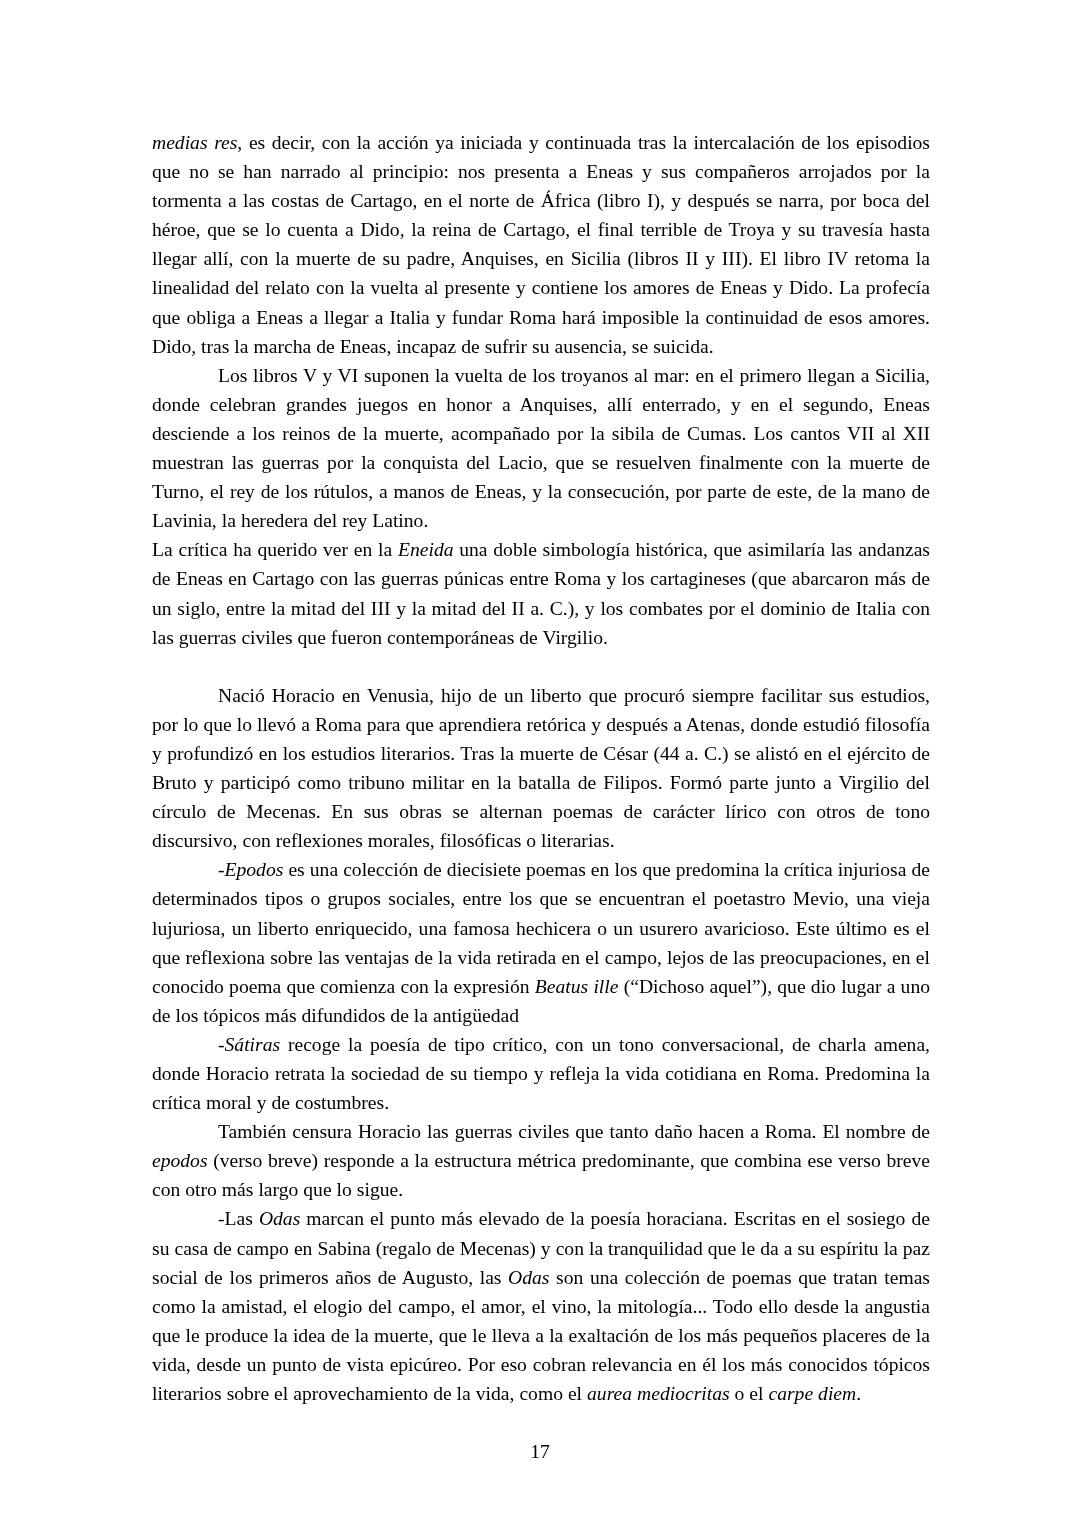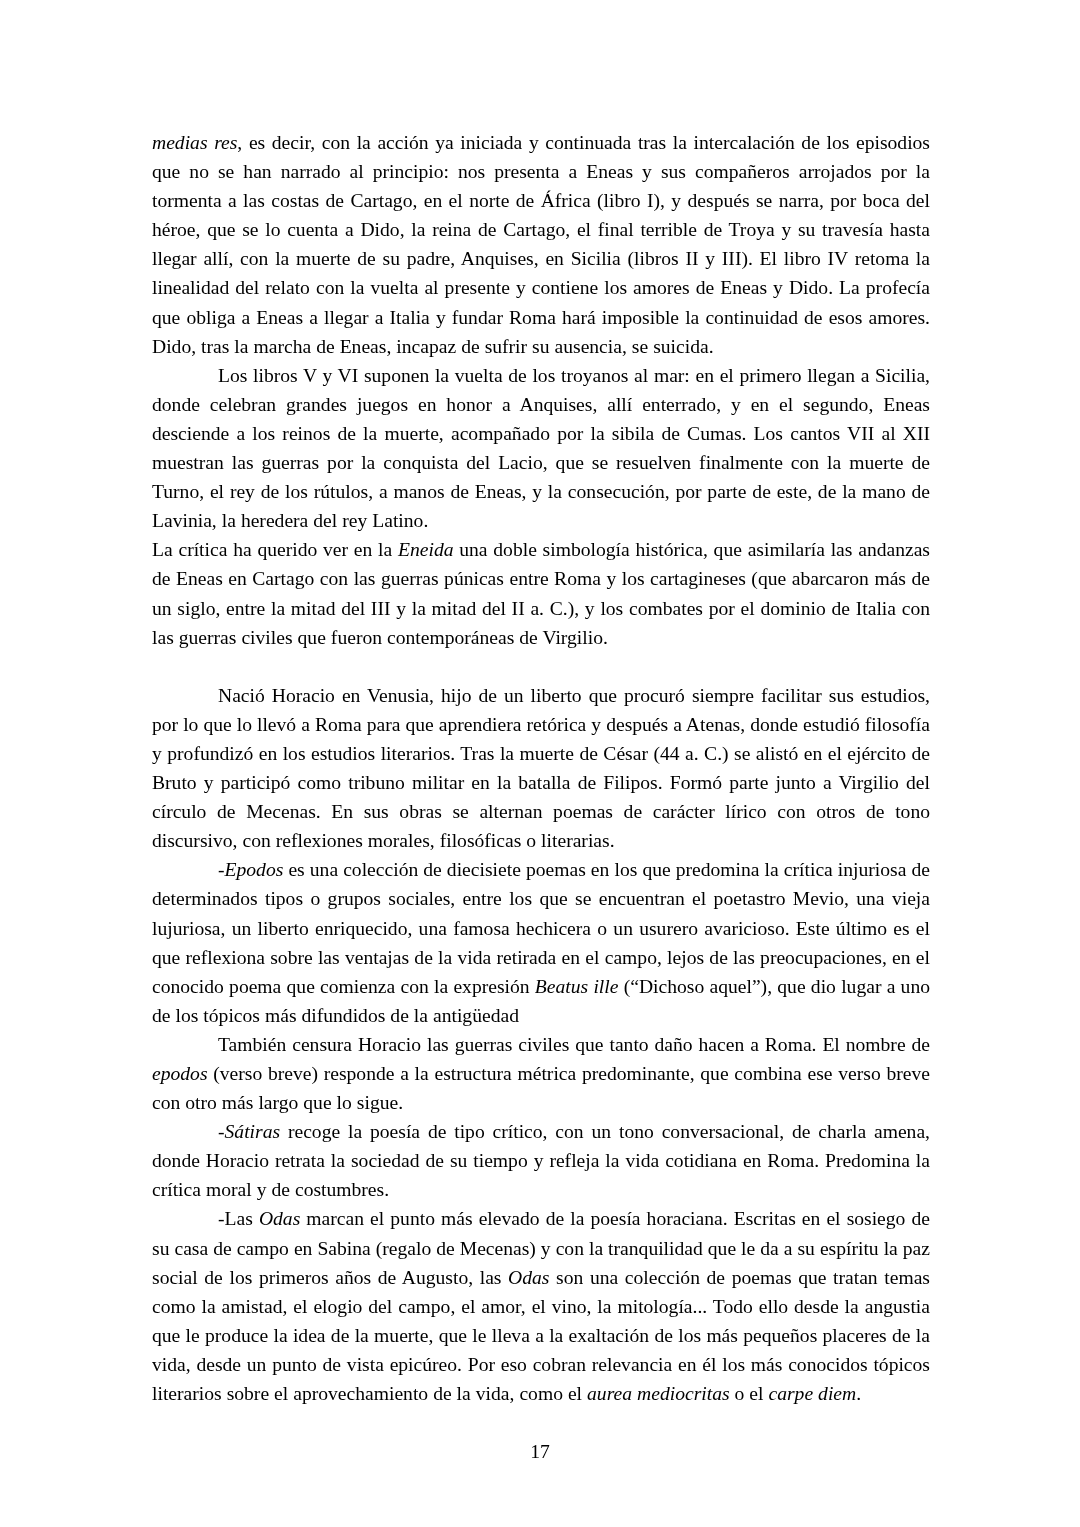--- a/index.html
+++ b/index.html
@@ -71,20 +71,20 @@
 
 <div class="page">
 
   <div class="text-block">
       <p class="para noindent"><em class="it">medias res</em>, es decir, con la acción ya iniciada y continuada tras la intercalación de los episodios que no se han narrado al principio: nos presenta a Eneas y sus compañeros arrojados por la tormenta a las costas de Cartago, en el norte de África (libro I), y después se narra, por boca del héroe, que se lo cuenta a Dido, la reina de Cartago, el final terrible de Troya y su travesía hasta llegar allí, con la muerte de su padre, Anquises, en Sicilia (libros II y III). El libro IV retoma la linealidad del relato con la vuelta al presente y contiene los amores de Eneas y Dido. La profecía que obliga a Eneas a llegar a Italia y fundar Roma hará imposible la continuidad de esos amores. Dido, tras la marcha de Eneas, incapaz de sufrir su ausencia, se suicida.</p>
       <p class="para indent">Los libros V y VI suponen la vuelta de los troyanos al mar: en el primero llegan a Sicilia, donde celebran grandes juegos en honor a Anquises, allí enterrado, y en el segundo, Eneas desciende a los reinos de la muerte, acompañado por la sibila de Cumas. Los cantos VII al XII muestran las guerras por la conquista del Lacio, que se resuelven finalmente con la muerte de Turno, el rey de los rútulos, a manos de Eneas, y la consecución, por parte de este, de la mano de Lavinia, la heredera del rey Latino.</p>
       <p class="para noindent">La crítica ha querido ver en la <em class="it">Eneida</em> una doble simbología histórica, que asimilaría las andanzas de Eneas en Cartago con las guerras púnicas entre Roma y los cartagineses (que abarcaron más de un siglo, entre la mitad del III y la mitad del II a. C.), y los combates por el dominio de Italia con las guerras civiles que fueron contemporáneas de Virgilio.</p>
       <div class="spacer-line"></div>
       <p class="para indent">Nació Horacio en Venusia, hijo de un liberto que procuró siempre facilitar sus estudios, por lo que lo llevó a Roma para que aprendiera retórica y después a Atenas, donde estudió filosofía y profundizó en los estudios literarios. Tras la muerte de César (44 a. C.) se alistó en el ejército de Bruto y participó como tribuno militar en la batalla de Filipos. Formó parte junto a Virgilio del círculo de Mecenas. En sus obras se alternan poemas de carácter lírico con otros de tono discursivo, con reflexiones morales, filosóficas o literarias.</p>
       <p class="para indent">-<em class="it">Epodos</em> es una colección de diecisiete poemas en los que predomina la crítica injuriosa de determinados tipos o grupos sociales, entre los que se encuentran el poetastro Mevio, una vieja lujuriosa, un liberto enriquecido, una famosa hechicera o un usurero avaricioso. Este último es el que reflexiona sobre las ventajas de la vida retirada en el campo, lejos de las preocupaciones, en el conocido poema que comienza con la expresión <em class="it">Beatus ille</em> (“Dichoso aquel”), que dio lugar a uno de los tópicos más difundidos de la antigüedad</p>
+      <p class="para indent">-<em class="it">Sátiras</em> recoge la poesía de tipo crítico, con un tono conversacional, de charla amena, donde Horacio retrata la sociedad de su tiempo y refleja la vida cotidiana en Roma. Predomina la crítica moral y de costumbres.</p>
       <p class="para indent">También censura Horacio las guerras civiles que tanto daño hacen a Roma. El nombre de <em class="it">epodos</em> (verso breve) responde a la estructura métrica predominante, que combina ese verso breve con otro más largo que lo sigue.</p>
-      <p class="para indent">-<em class="it">Sátiras</em> recoge la poesía de tipo crítico, con un tono conversacional, de charla amena, donde Horacio retrata la sociedad de su tiempo y refleja la vida cotidiana en Roma. Predomina la crítica moral y de costumbres.</p>
       <p class="para indent">-Las <em class="it">Odas</em> marcan el punto más elevado de la poesía horaciana. Escritas en el sosiego de su casa de campo en Sabina (regalo de Mecenas) y con la tranquilidad que le da a su espíritu la paz social de los primeros años de Augusto, las <em class="it">Odas</em> son una colección de poemas que tratan temas como la amistad, el elogio del campo, el amor, el vino, la mitología... Todo ello desde la angustia que le produce la idea de la muerte, que le lleva a la exaltación de los más pequeños placeres de la vida, desde un punto de vista epicúreo. Por eso cobran relevancia en él los más conocidos tópicos literarios sobre el aprovechamiento de la vida, como el <em class="it">aurea mediocritas</em> o el <em class="it">carpe diem</em>.</p>
     </div>
 
   <div class="page-number">17</div>
 
 </div>
 
 </body></html>

